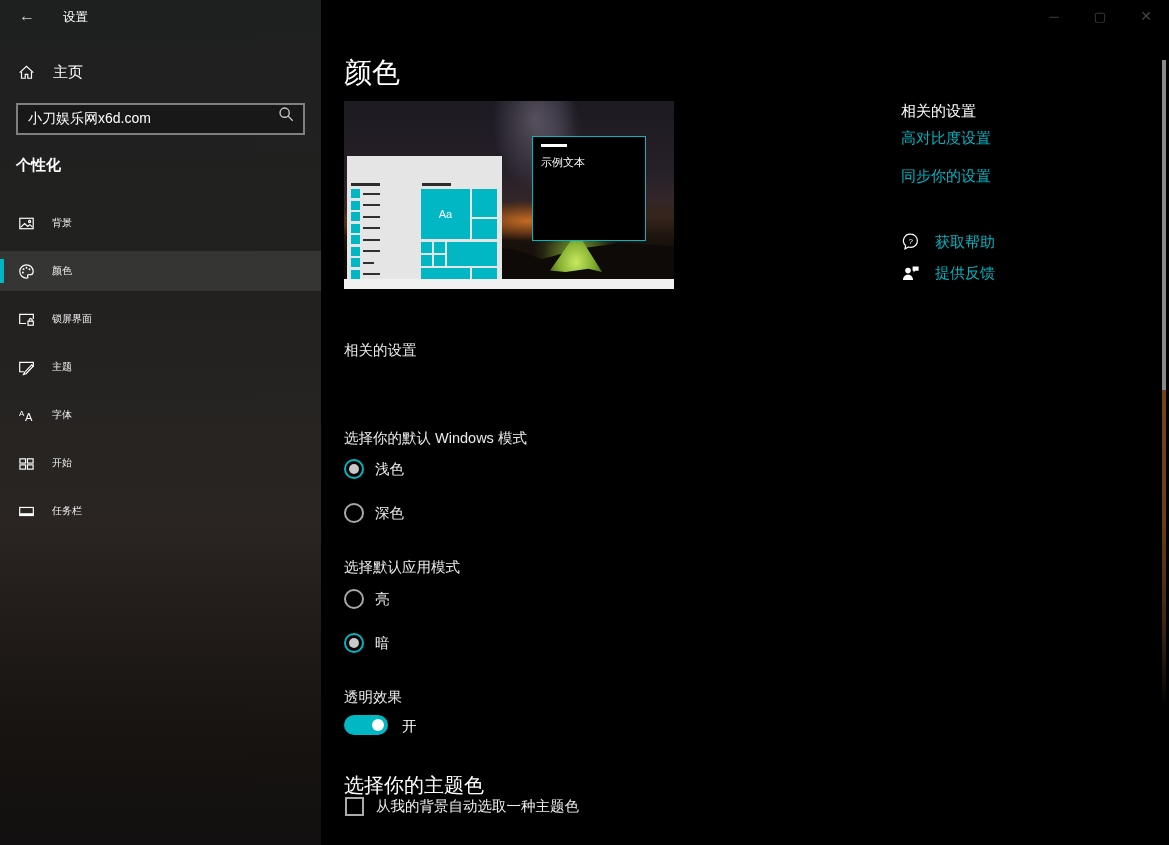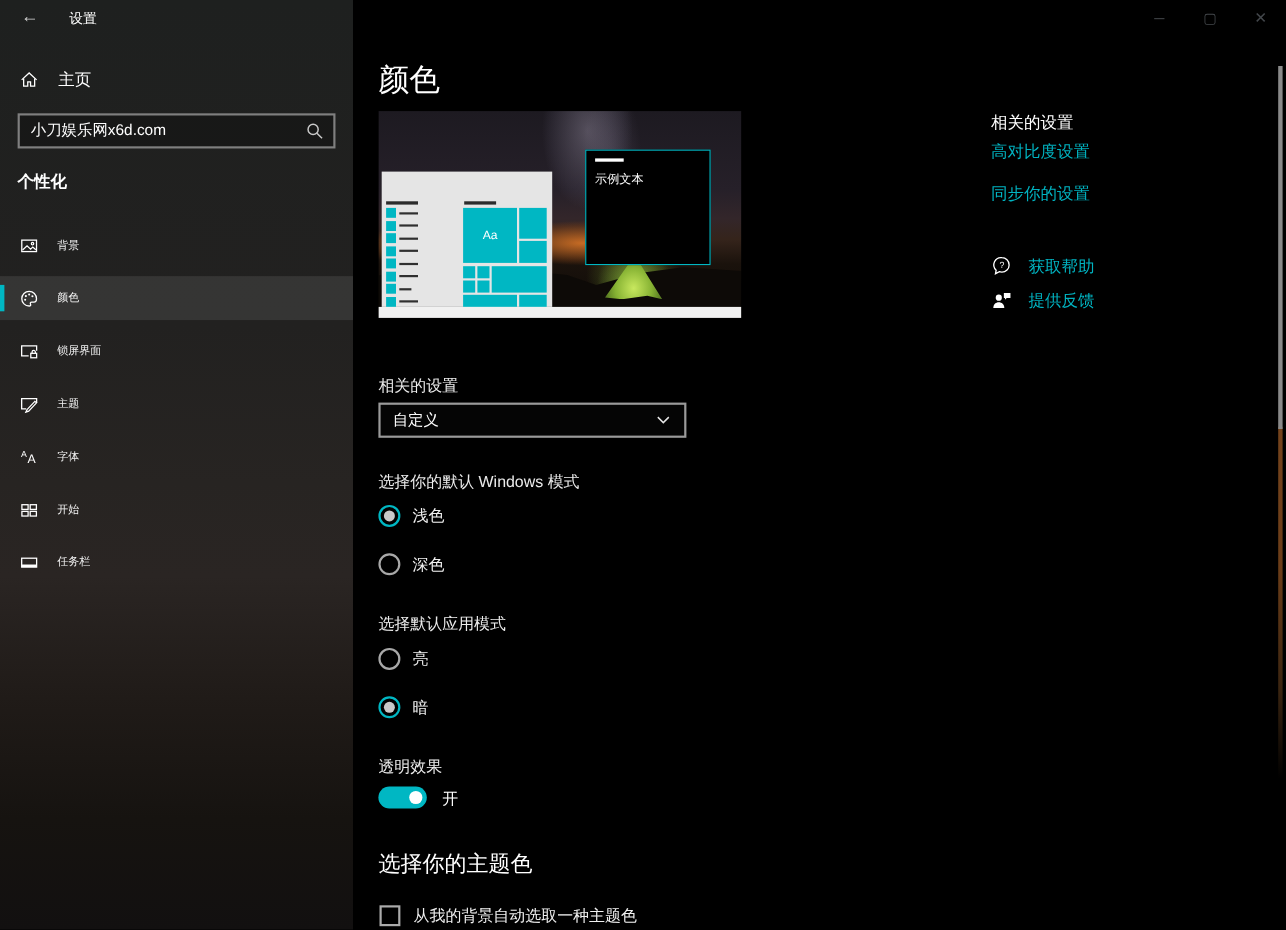--- a/index.html
+++ b/index.html
@@ -9,21 +9,21 @@
   
   .sidebar { position:absolute; left:0; top:0; width:321px; height:845px;
     background:linear-gradient(180deg,#1e201f 0%,#222120 35%,#272422 52%,#2a2523 62%,#201b18 75%,#161310 88%,#121010 100%); }
   .back-btn { position:absolute; left:16px; top:5px; width:22px; height:22px; font-size:16px;
     color:#cfcfcf; display:flex; align-items:center; justify-content:center; cursor:default; }
   .app-title { position:absolute; left:63px; top:9px; font-size:12.5px; color:#ffffff;text-align:right; }
   .home-row { position:absolute; left:0; top:52px; width:367px; height:40px; display:flex; align-items:center; }
   .home-row .ico { margin-left:18px; }
   .home-row .lbl { margin-left:18px; font-size:15px; }
   .search-box { position:absolute; left:16px; top:103px; width:289px; height:32px;
-    border:2px solid #7f7f7f; background:rgba(0,0,0,0.25); display:flex; align-items:center; }
+    border:2px solid #7f7f7f; background:rgba(0,0,0,0.25); display:flex; }
   .search-box input { flex:1; background:transparent; border:none; outline:none; color:#fff;
     font-size:14px; padding:0 6px 0 10px; font-family:inherit; }
   .search-box .sico { width:18px; height:18px; margin-right:8px; flex:none; }
   .section-header { position:absolute; left:16px; top:156px; font-size:15px; font-weight:bold; color:#fff; }
   .nav-item { position:absolute; left:0; width:321px; height:40px; display:flex; align-items:center; }
   .nav-item .ico { margin-left:18px; width:17px; height:17px; flex:none; }
   .nav-item .lbl { margin-left:17px; font-size:10px; color:#f2f2f2; }
   .nav-item.selected { background:rgba(255,255,255,0.09); }
   .nav-item .accent-bar { display:none; }
   .nav-item.selected .accent-bar { display:block; position:absolute; left:0; top:8px; width:4px; height:24px; background:#00b7c3; }
@@ -81,21 +81,21 @@
   .dropdown .chev { margin-right:13px; width:12px; height:8px; flex:none; }
   .opt-row { position:absolute; left:23px; display:flex; align-items:center; height:20px; }
   .radio { width:20px; height:20px; border-radius:50%; border:2px solid #a8a8a8; position:relative; flex:none; }
   .radio.sel { border:2.5px solid #00b7c3; }
   .radio.sel::after { content:""; position:absolute; inset:3px; border-radius:50%; background:#c9c9c9; }
   .opt-row .olbl { margin-left:11px; font-size:14.5px; color:#f0f0f0; }
   .toggle { position:absolute; left:23px; top:715px; width:44px; height:20px; border-radius:10px; background:#00b7c3; }
   .toggle::after { content:""; position:absolute; right:4px; top:4px; width:12px; height:12px; border-radius:50%; background:#fff; }
   .toggle-state { position:absolute; left:81px; top:717px; font-size:14.5px; }
   .accent-heading { position:absolute; left:23px; top:772px; font-size:20px; font-weight:400; color:#fff;text-align:center; }
-  .check-row { position:absolute; left:24px; top:822px; display:flex; align-items:flex-end; height:20px; }
+  .check-row { position:absolute; left:24px; top:796px; display:flex; align-items:flex-end; height:20px; }
   .checkbox { width:19px; height:19px; border:2px solid #ababab; background:transparent; flex:none; }
   .check-row .clbl { margin-left:12px; font-size:14.5px; color:#f0f0f0; }
 
   
   .rel-header { position:absolute; left:580px; top:102px; font-size:15px; color:#fff; }
   .rel-link { position:absolute; left:580px; font-size:15px; color:#00b3c1; }
   .help-row { position:absolute; left:580px; display:flex; align-items:center; }
   .help-row .hico { width:20px; height:20px; flex:none; }
   .help-row .hlbl { margin-left:14px; font-size:15px; color:#00b3c1; }
 
@@ -261,28 +261,20 @@
 
     <div class="samplewin">
       <div class="dash"></div>
       <div class="txt">示例文本</div>
     </div>
 
     <div class="taskbar-strip"></div>
   </div>
 
   <div class="field-label" style="top:341px">相关的设置</div>
-  <div class="dropdown">
-    <span class="val">自定义</span>
-    <span class="chev">
-      <svg width="12" height="8" viewBox="0 0 12 8" fill="none" stroke="#e6e6e6" stroke-width="1.3">
-        <path d="M1 1.2 6 6.2l5-5"></path>
-      </svg>
-    </span>
-  </div>
 
   <div class="field-label" style="top:429px">选择你的默认 Windows 模式</div>
   <div class="opt-row" style="top:459px">
     <span class="radio sel"></span>
     <span class="olbl">浅色</span>
   </div>
   <div class="opt-row" style="top:503px">
     <span class="radio"></span>
     <span class="olbl">深色</span>
   </div>

